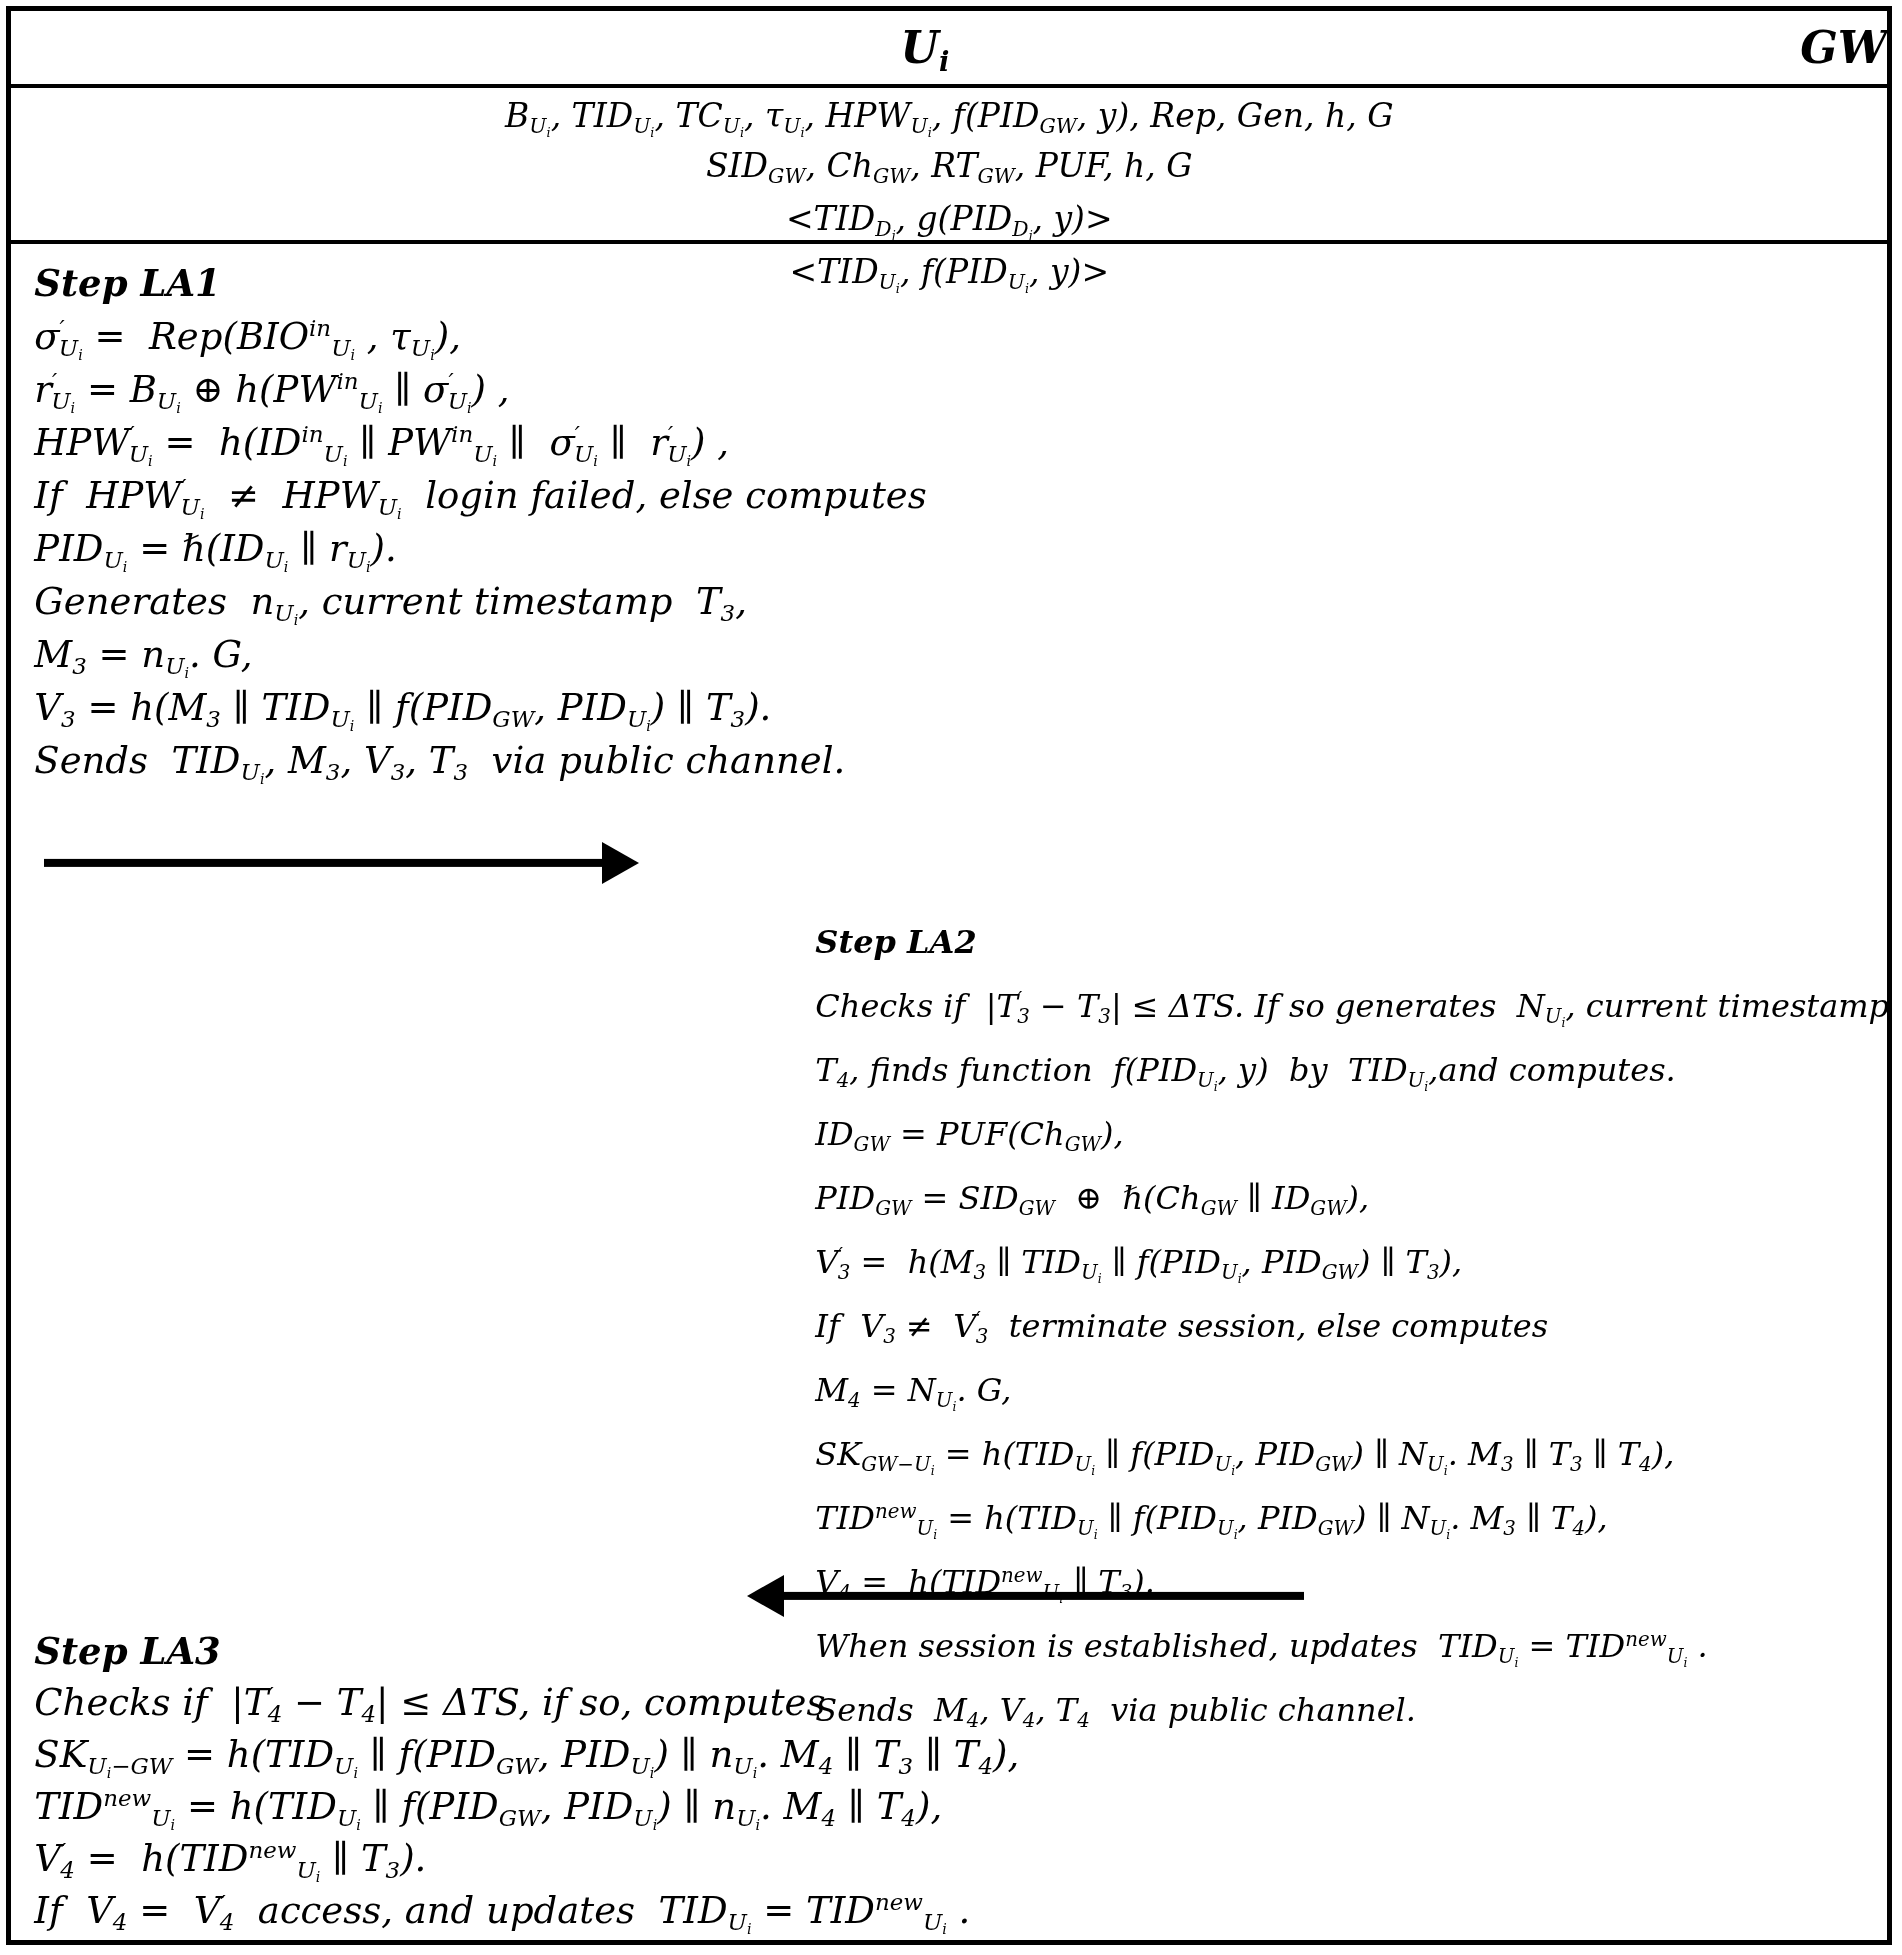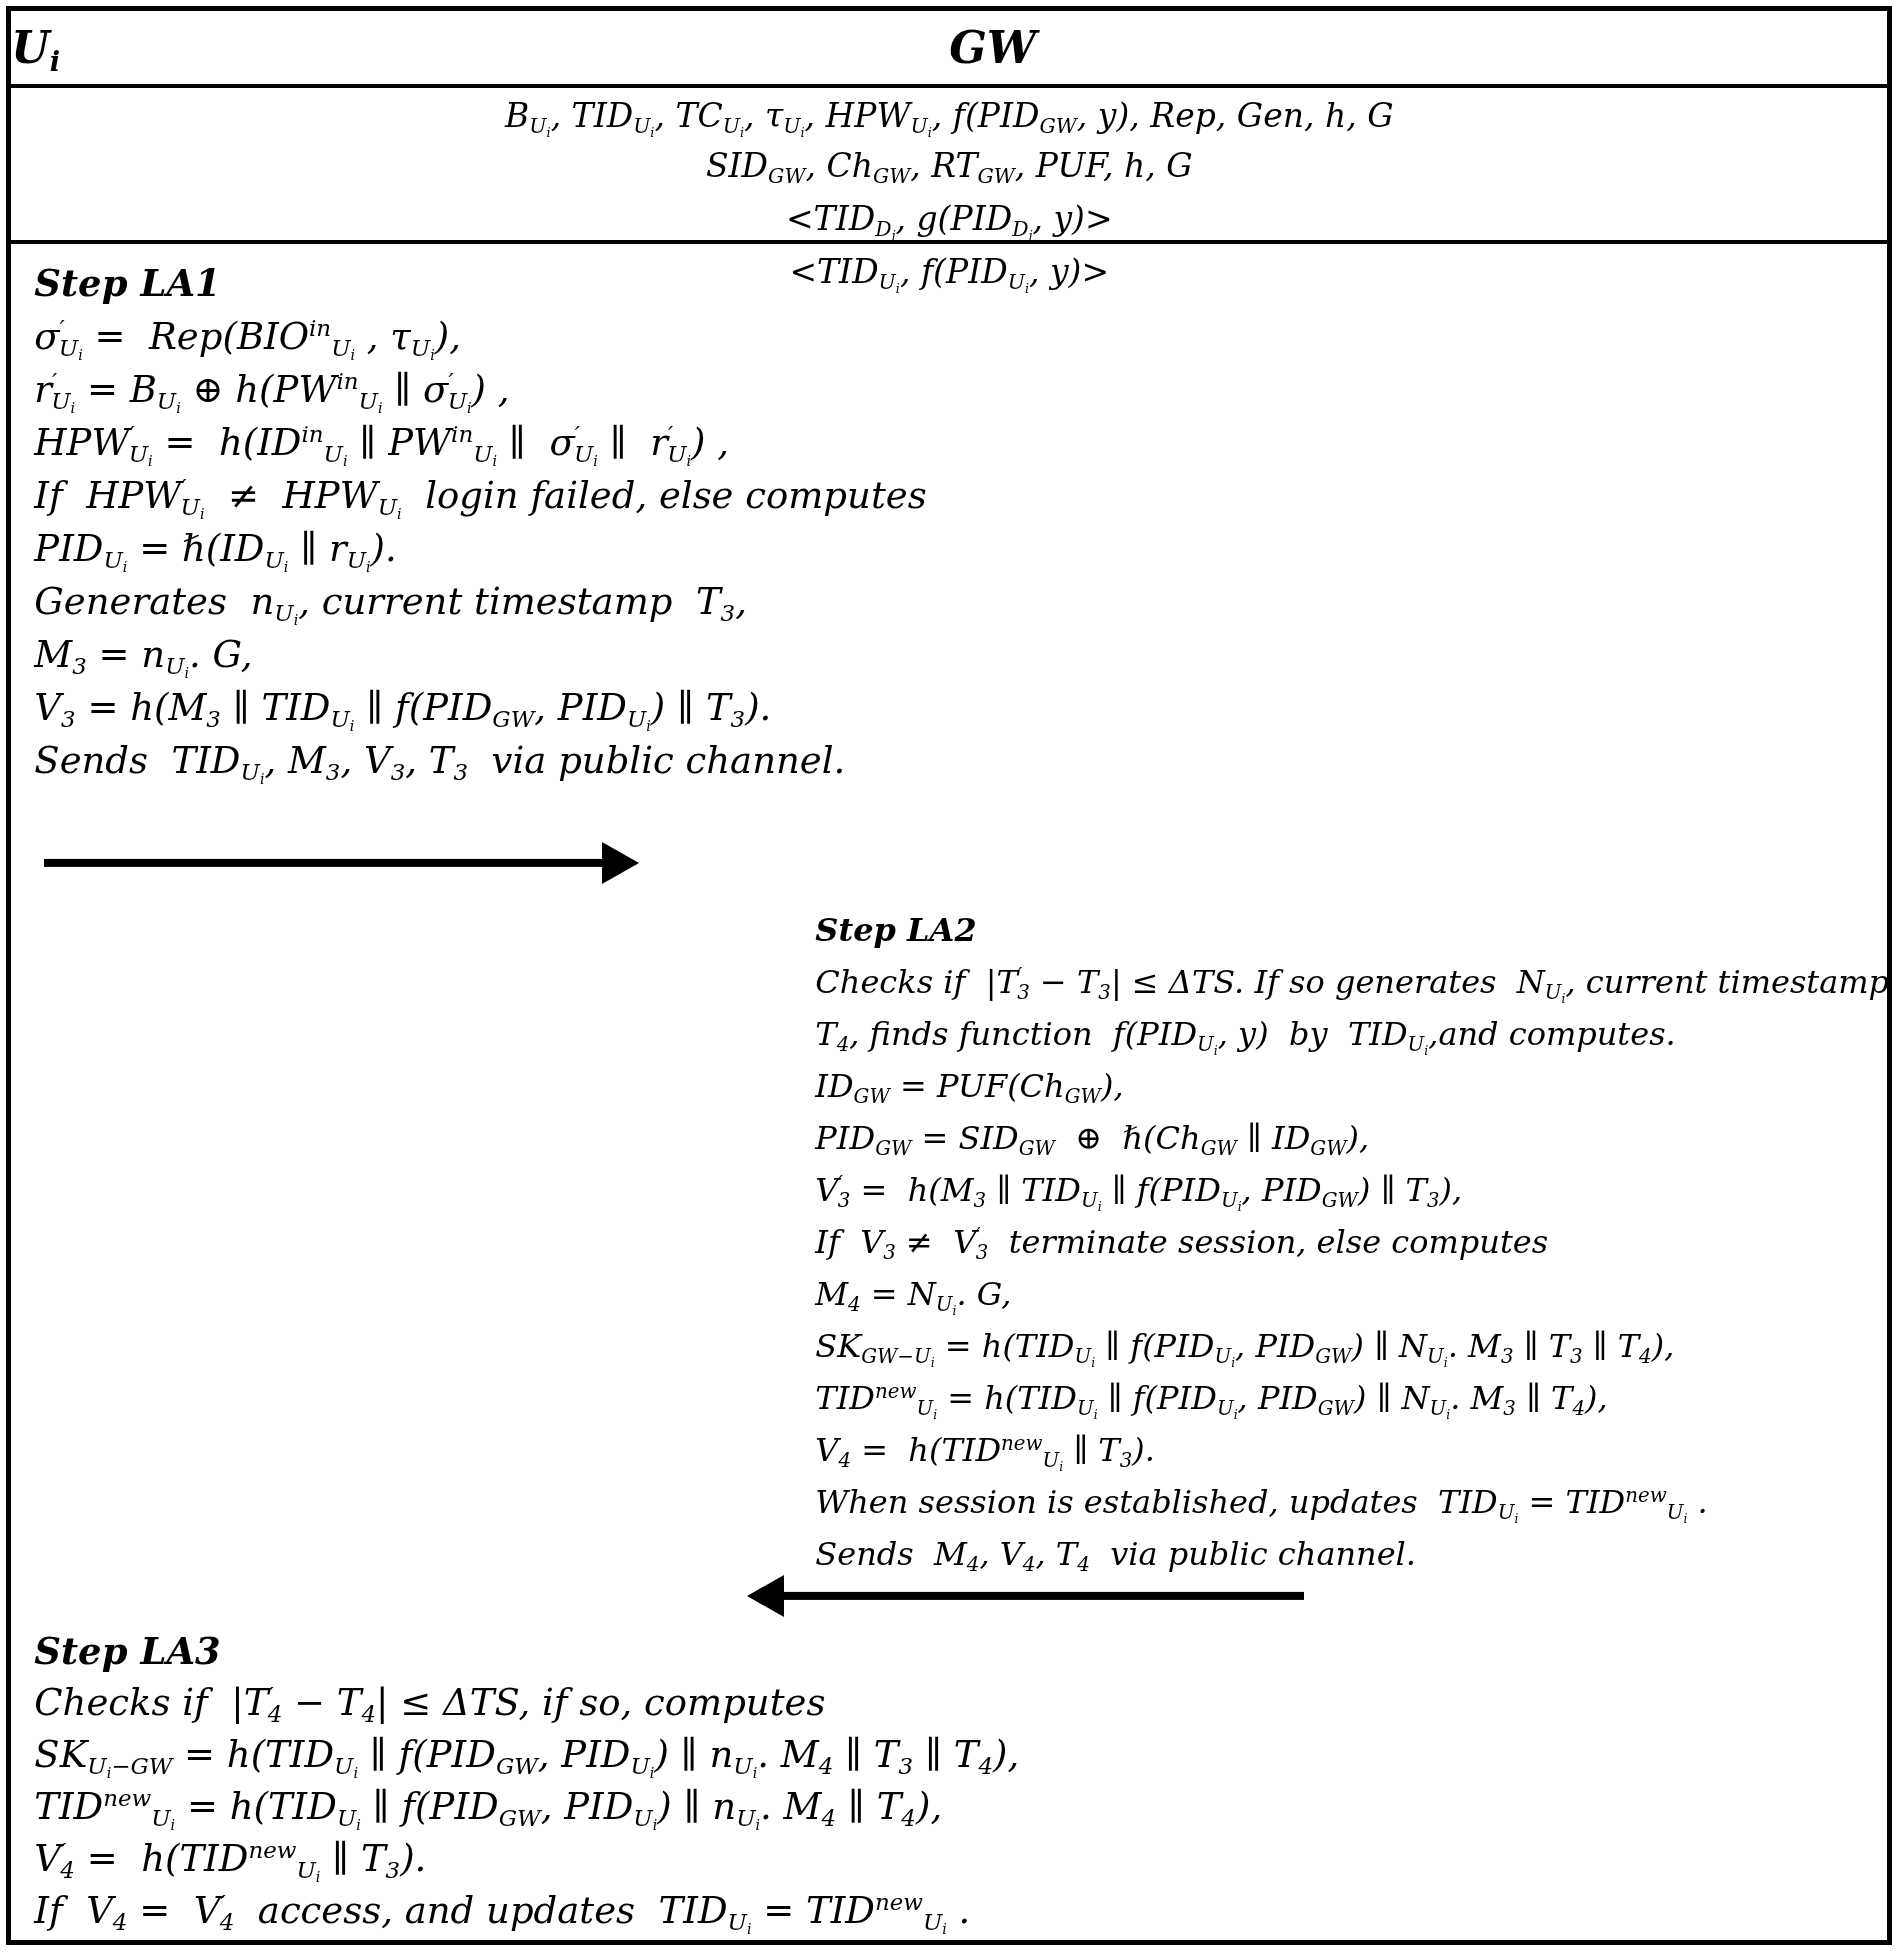--- a/index.html
+++ b/index.html
@@ -11,34 +11,34 @@
   .frame {
     position: absolute; left: 6.3px; top: 6.3px;
     width: 1886px; height: 1939px;
     border: 5px solid #000;
     box-sizing: border-box;
     font-family: "DejaVu Serif", "DejaVu Sans", serif;
     font-style: italic;
     color: #000;
   }
   .header-row { display: flex; height: 73px; border-bottom: 4.4px solid #000; }
-  .hcell { flex: 1; display: flex; align-items: center; justify-content: flex-start;
+  .hcell { flex: 1; display: flex; align-items: center; justify-content: flex-end;
            font-size: 44px; font-weight: bold; }
   .cred-row { display: flex; height: 152px; border-bottom: 4.4px solid #000; flex-direction: column; }
   .cred-left { flex: 1; display: flex; justify-content: center; align-items: flex-start;
                padding-top: 7.6px; font-size: 33px; }
   .cred-right { flex: 1; text-align: center; padding-top: 3.8px; font-size: 33px; }
   .cred-right .line { line-height: 53px; height: 53px; }
   .bodyarea { position: relative; height: 1695px; }
   .block { position: absolute; font-size: 37px; }
   .block .line { white-space: pre; line-height: 53px; height: 53px; }
   .step-title { font-weight: bold; }
   .la1 { left: 23px; top: 12.6px; }
   .la2 { left: 804px; top: 660px; font-size: 32px; }
-  .la2 .line { line-height: 52px; height: 52px; }
+  .la2 .line { line-height: 52px; height: 52px; margin-top: 12px; }
   .la3 { left: 23px; top: 1381px; }
   .la3 .line { line-height: 52px; height: 52px; }
   sub, sup { line-height: 0; font-size: 0.62em; }
   sub { vertical-align: -0.3em; }
   sup { vertical-align: 0.55em; }
   sup.prime { margin-right: 0.02em; }
   sup.prime + sub { margin-left: -0.28em; }
   .arrow { position: absolute; }
   .arrow .shaft { position: absolute; top: 50%; transform: translateY(-50%);
                   height: 8.2px; background: #000; }

